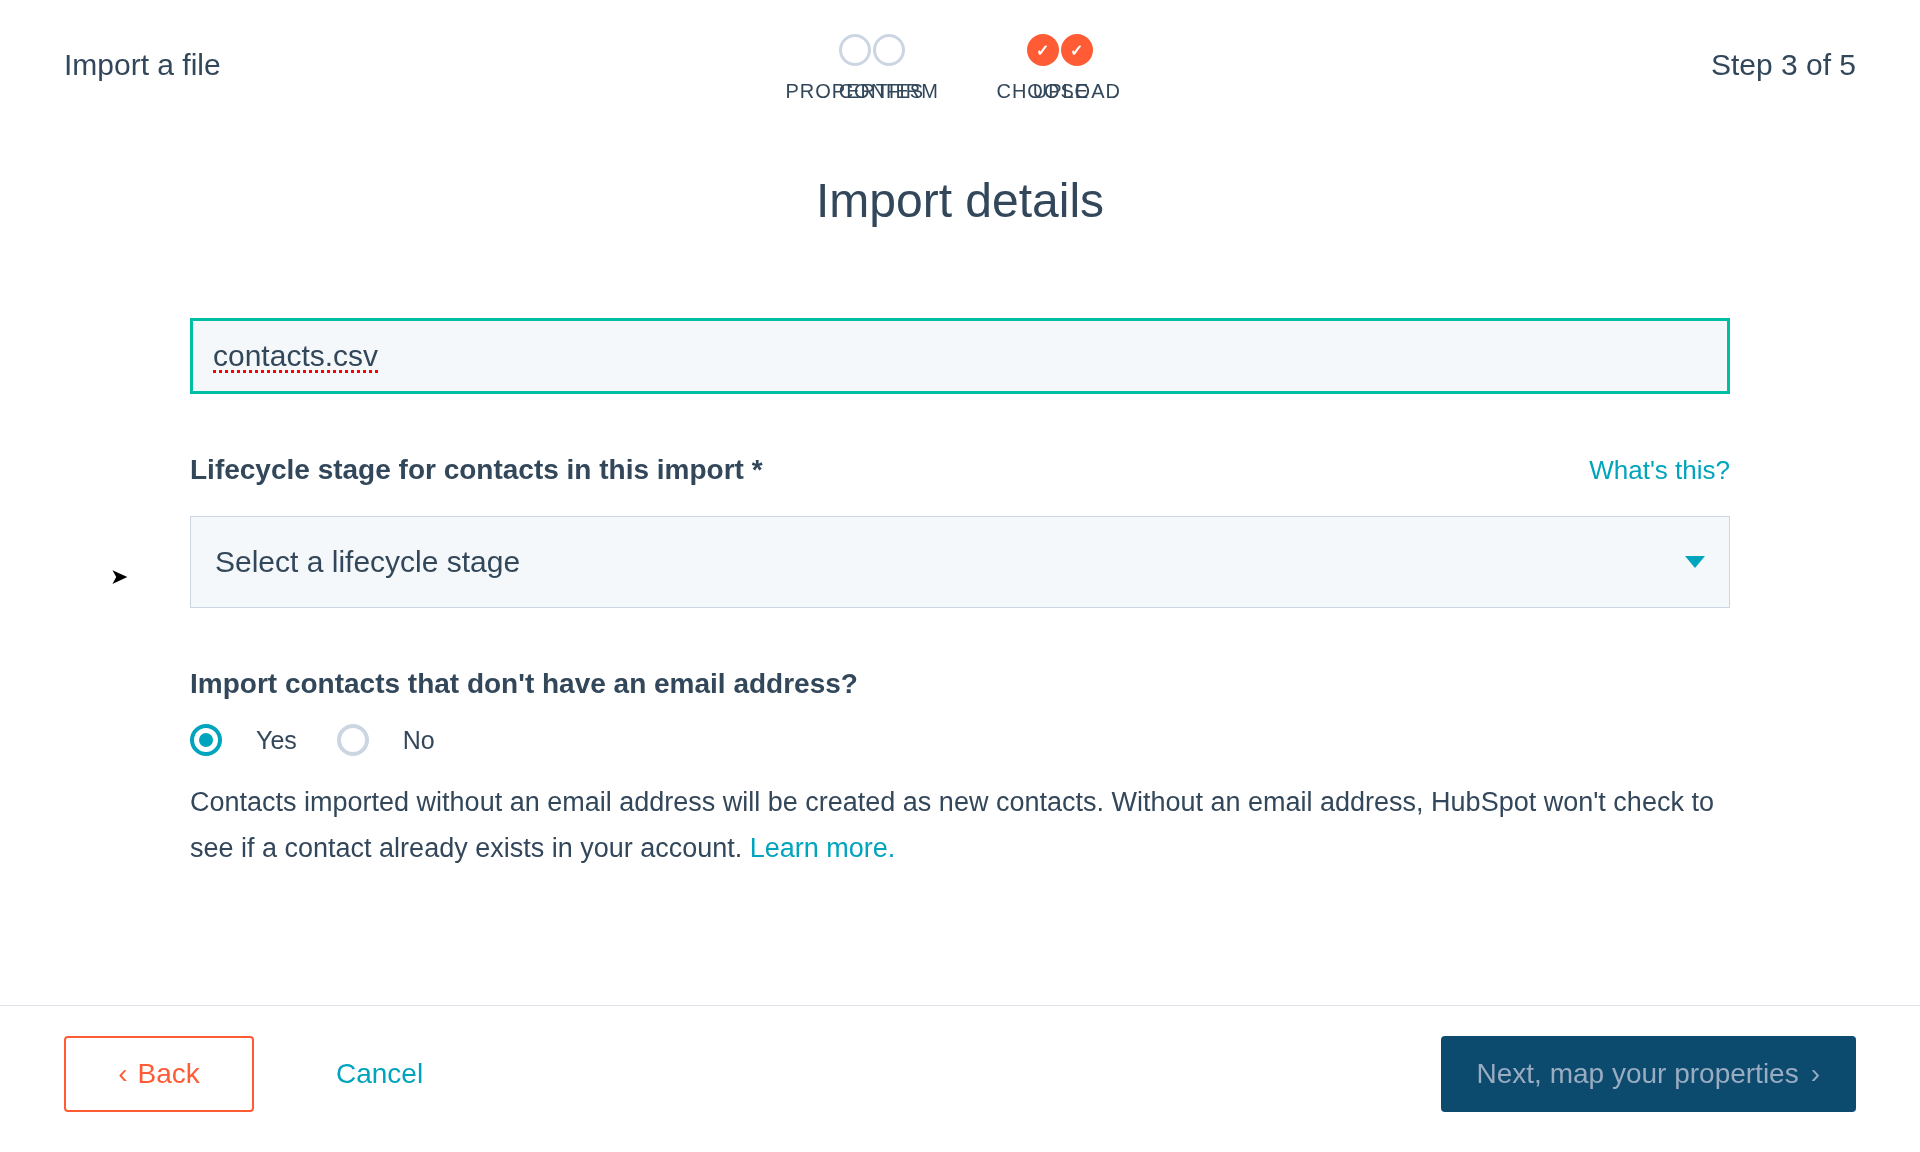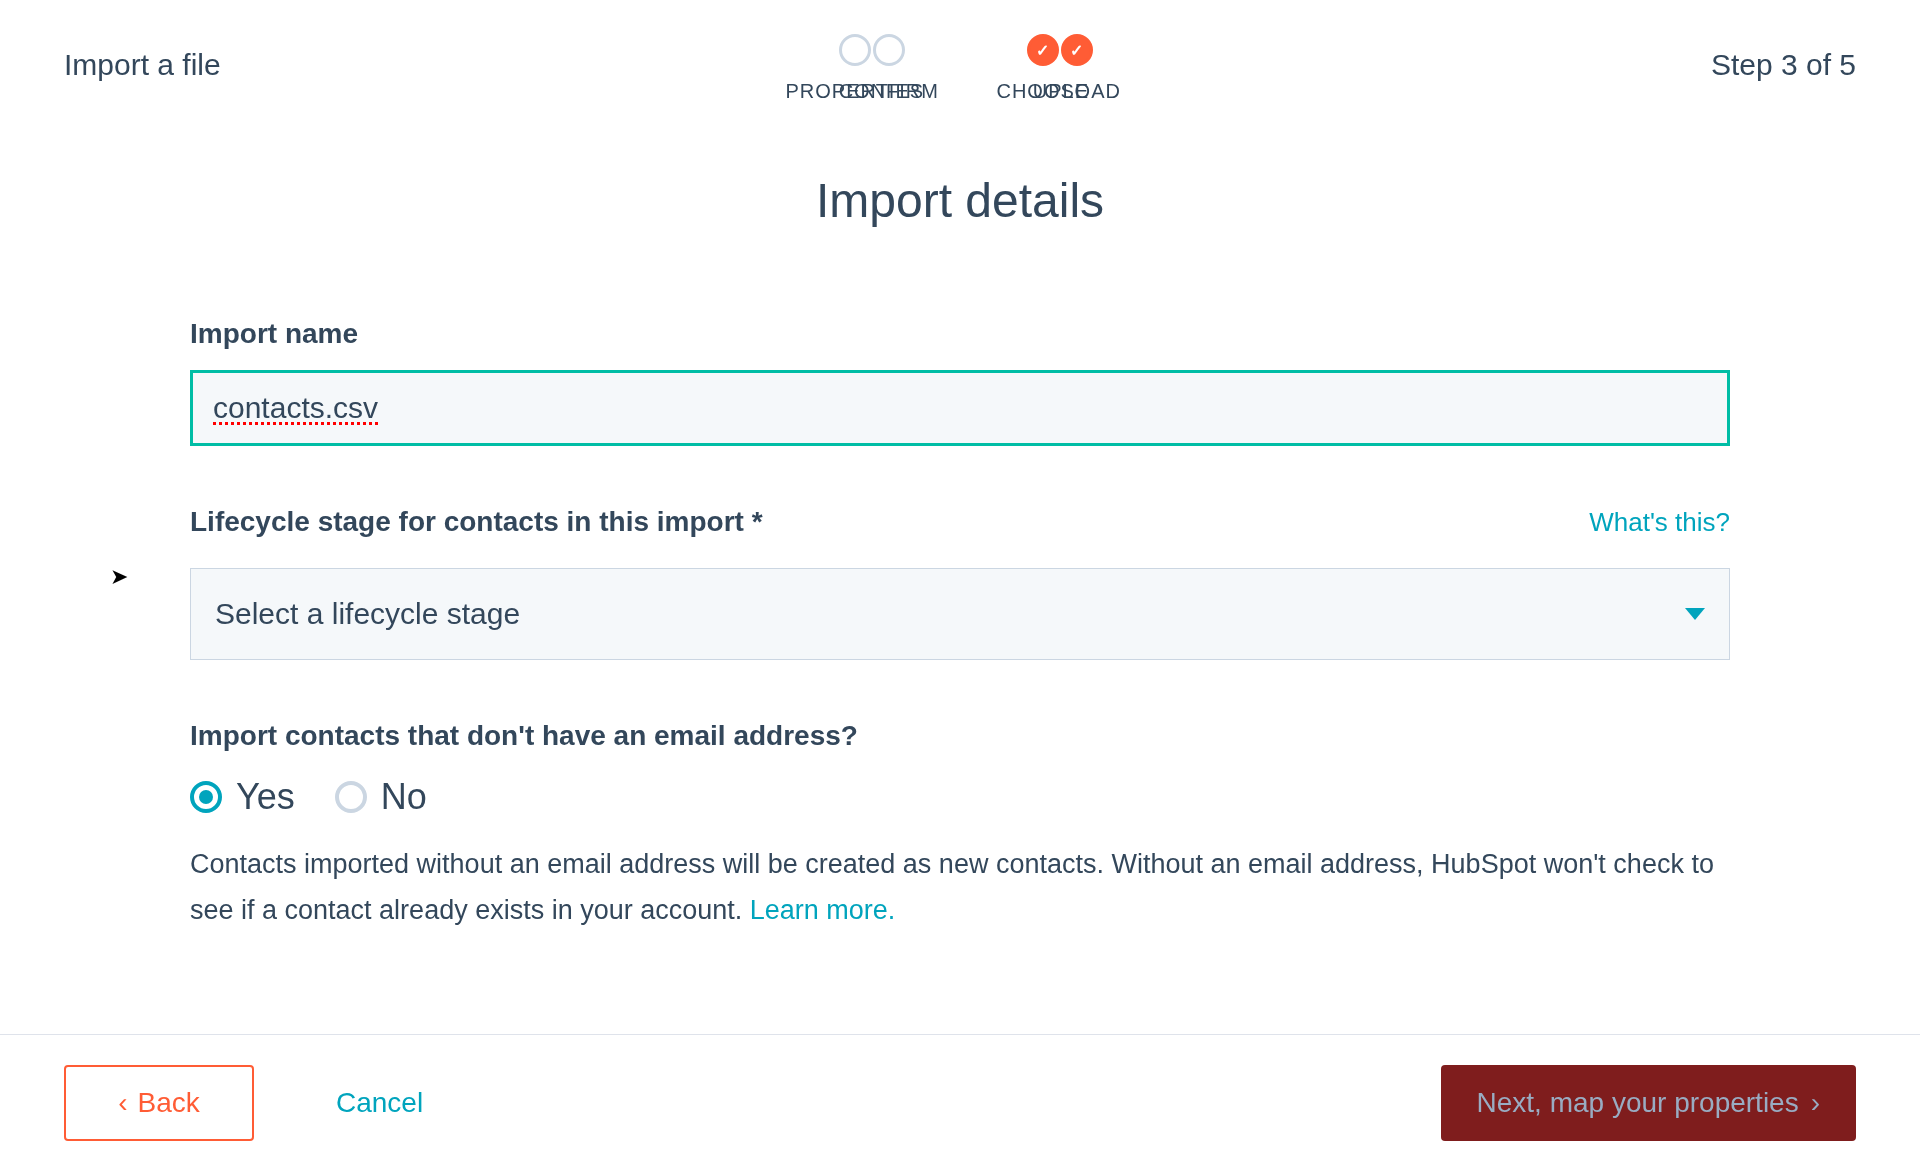--- a/index.html
+++ b/index.html
@@ -32,30 +32,30 @@
   .spellcheck-underline { text-decoration: red dotted underline; text-underline-offset: 4px; }
   .field-block { margin-bottom: 60px; }
   .select { width: 100%; height: 92px; border: 1px solid #cbd6e2; background: #f5f8fa; display: flex; align-items: center; justify-content: space-between; padding: 0 24px; cursor: pointer; }
   .select-text { font-size: 30px; color: #33475b; font-weight: 400; }
   .caret { width: 0; height: 0; border-left: 10px solid transparent; border-right: 10px solid transparent; border-top: 12px solid #00a4bd; }
   .radio-row { display: flex; gap: 40px; align-items: center; margin-top: 24px; margin-bottom: 24px; }
   .radio-option { display: flex; align-items: center; gap: 14px; cursor: pointer; }
   .radio-circle { width: 32px; height: 32px; border-radius: 50%; border: 4px solid #cbd6e2; background: #fff; display: flex; align-items: center; justify-content: center; }
   .radio-option.selected .radio-circle { border-color: #00a4bd; }
   .radio-dot { width: 14px; height: 14px; border-radius: 50%; background: #00a4bd; }
-  .radio-label { font-size: 36px; color: #33475b; }
+  .radio-label { font-size: 25px; color: #33475b; margin-left: 20px; }
   .hint-text { font-size: 27px; color: #33475b; line-height: 1.7; }
   .inline-link { color: #00a4bd; cursor: pointer; }
 
   
   .footer { border-top: 1px solid #dfe3eb; background: #fff; padding: 30px 64px 40px 64px; display: flex; align-items: center; }
   .btn { height: 76px; display: inline-flex; align-items: center; justify-content: center; font-size: 28px; font-weight: 400; cursor: pointer; border-radius: 4px; padding: 0 32px; }
   .btn-back { border: 2px solid #ff5c35; color: #ff5c35; background: #fff; gap: 10px; width: 190px; }
   .btn-cancel { color: #00a4bd; background: transparent; border: none; margin-left: 50px; }
-  .btn-next { margin-left: auto; background: #7f1d1d; color: #99acc2; border: none; gap: 12px; padding: 0 36px; }
+  .btn-next { margin-left: auto; background: #0c4a6e; color: #99acc2; border: none; gap: 12px; padding: 0 36px; }
   .chev { display: inline-block; }
 
   
   .fake-cursor { position: absolute; left: 110px; top: 564px; font-size: 22px; color: #000; pointer-events: none; }
 </style>
 </head>
 <body>
 
 <div class="header">
   <div class="header-left">Import a file</div>
@@ -91,21 +91,20 @@
 
   <div class="header-right">Step 3 of 5</div>
 </div>
 
 <div class="main">
   <h1 class="page-title">Import details</h1>
 
   <div class="form">
 
     <div class="field-block">
-      <label class="field-label">Import name</label>
       <input class="text-input spellcheck-underline" type="text" value="contacts.csv" style="">
     </div>
 
     <div class="field-block">
       <div class="field-row">
         <label class="field-label" style="margin-bottom:12px">Lifecycle stage for contacts in this import *</label>
         <a class="help-link">What's this?</a>
       </div>
       <div class="select">
         <span class="select-text">Select a lifecycle stage</span>

